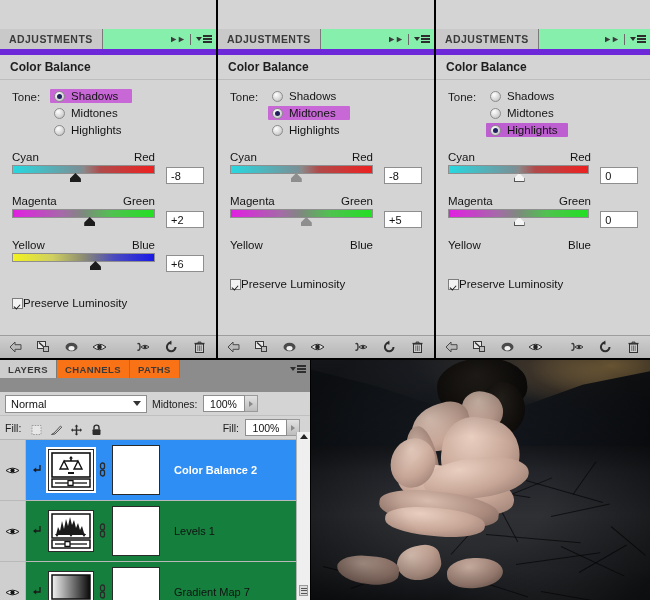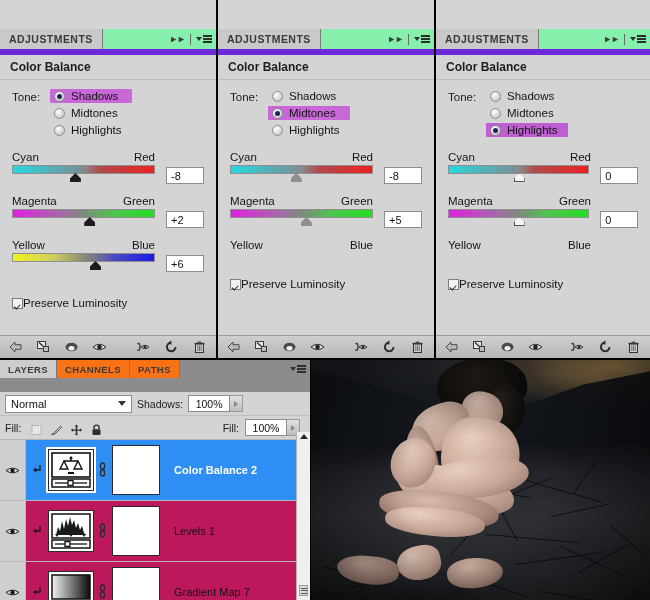--- a/index.html
+++ b/index.html
@@ -84,21 +84,21 @@
        background:#d4d4d4;overflow:hidden;border-right:1px solid #000;}
   .ly-tabbar{position:relative;height:32px;background:#8c8c8c;display:flex;}
   .ly-tab{height:18px;display:flex;align-items:center;padding:0 8px;font-size:9.5px;
        font-weight:bold;letter-spacing:.4px;color:#3a3a3a;background:#f97316;
        border-right:1px solid #7a7a7a;}
   .ly-tab.active{background:#cdcdcd;}
   .ly-menu{position:absolute;right:4px;top:0;height:18px;display:flex;align-items:center;}
 
   .ly-mode{height:23px;display:flex;align-items:center;padding:0 5px;gap:5px;
        border-bottom:1px solid #c0c0c0;}
-  .combo{width:127px;height:18px;background:#fff;border:1px solid #8e8e8e;
+  .combo{width:142px;height:18px;background:#fff;border:1px solid #8e8e8e;
        box-sizing:border-box;display:flex;align-items:center;padding-left:5px;
        font-size:11px;color:#111;position:relative;}
   .combo .cv{flex:1;}
   .combo .carat{width:0;height:0;border-left:4px solid transparent;
        border-right:4px solid transparent;border-top:5px solid #333;margin-right:5px;}
   .lbl-sm{font-size:10.5px;color:#1b1b1b;}
   .pctbox{width:42px;height:17px;background:#fff;border:1px solid #8e8e8e;
        box-sizing:border-box;font-size:10.5px;color:#111;display:flex;align-items:center;
        justify-content:center;}
   .stepper{width:13px;height:17px;background:linear-gradient(to bottom,#e2e2e2,#bdbdbd);
@@ -106,21 +106,21 @@
        align-items:center;justify-content:center;}
   .stepper .t{width:0;height:0;border-top:3px solid transparent;
        border-bottom:3px solid transparent;border-left:4px solid #8a8a8a;}
 
   .ly-lock{height:23px;display:flex;align-items:center;padding:0 5px;gap:6px;
        border-bottom:1px solid #b5b5b5;}
   .lockicons{display:flex;align-items:center;gap:7px;margin-left:3px;}
 
   .ly-list{position:relative;height:auto;}
   .layer-row{height:60px;display:flex;align-items:center;position:relative;
-       border-bottom:1px solid #b9b9b9;background:#be185d;}
+       border-bottom:1px solid #b9b9b9;background:#15803d;}
   .layer-row.selected{background:#2f8ef4;}
   .eye-cell{width:26px;display:flex;align-items:center;justify-content:center;
        border-right:1px solid #b9b9b9;height:100%;box-sizing:border-box;background:#cfcfcf;}
   .layer-row.selected .eye-cell{background:#cfcfcf;}
   .clip-cell{width:22px;display:flex;align-items:center;justify-content:center;
        font-size:13px;color:#222;}
   .thumb{width:46px;height:42px;background:#fff;border:1px solid #2a2a2a;
        box-sizing:border-box;display:flex;align-items:center;justify-content:center;}
   .thumb.sel-ring{outline:2px solid #fff;outline-offset:0px;}
   .link-cell{width:16px;display:flex;align-items:center;justify-content:center;}
@@ -570,21 +570,21 @@
             </span>
         </span>
       </div>
     </div>
 
     <div class="ly-mode">
       <div class="combo">
         <span class="cv">Normal</span>
         <span class="carat"></span>
       </div>
-      <span class="lbl-sm">Shadows:</span>
+      <span class="lbl-sm">Midtones:</span>
       <div style="display:flex">
         <span class="pctbox">100%</span>
         <span class="stepper">
             <span class="t"></span>
           </span>
       </div>
     </div>
 
     <div class="ly-lock">
       <span class="lbl-sm">Fill:</span>

